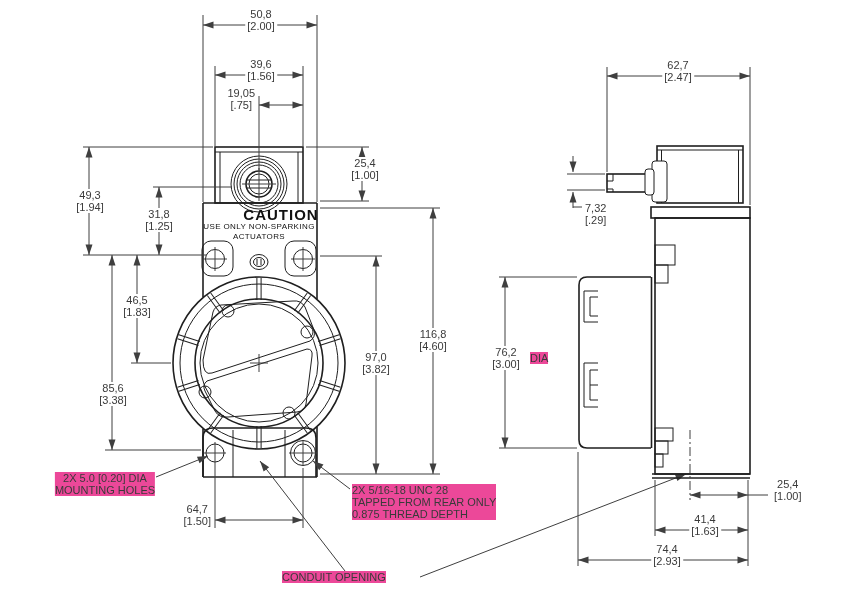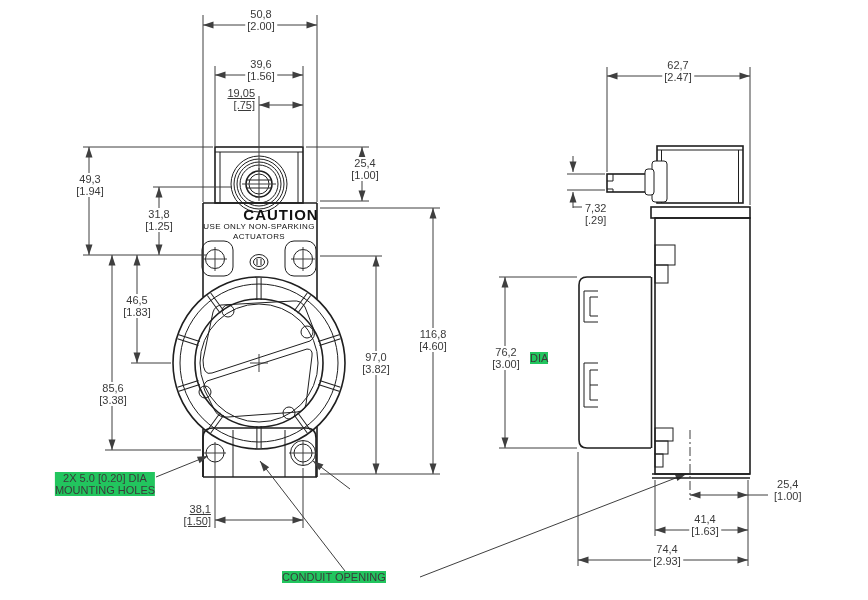--- a/index.html
+++ b/index.html
@@ -9,22 +9,22 @@
   .o{stroke:#1f1f1f;fill:none;stroke-width:1.6;}           
   .t{stroke:#1f1f1f;fill:none;stroke-width:1;}             
   .d{stroke:#3f3f3f;fill:none;stroke-width:1;}             
   .cl{stroke:#3f3f3f;fill:none;stroke-width:1;stroke-dasharray:9 3 2 3;} 
   .wf{fill:#fff;}
   .dim{position:absolute;transform:translate(-50%,-50%);text-align:center;
        font-size:11px;line-height:12px;color:#3a3a3a;background:#fff;
        padding:0 2px;white-space:nowrap;}
   .dim span{display:block;}
   .la{transform:translate(0,-50%);text-align:center;}
-  .ra{transform:translate(-100%,-50%);text-align:right;text-decoration:underline;}
-  .note{position:absolute;font-size:11px;line-height:12px;color:#3a3a3a;background:#22c55e;
+  .ra{transform:translate(-100%,-50%);text-align:center;}
+  .note{position:absolute;font-size:11px;line-height:12px;color:#3a3a3a;background:#ec4899;
         white-space:nowrap;}
   .caution{position:absolute;left:259px;top:224px;transform:translate(-50%,-50%);
            text-align:center;color:#111;white-space:nowrap;}
   .caution .c-title{display:block;font-size:15px;font-weight:bold;letter-spacing:1px;line-height:15px;padding-left:44px;}
   .caution .c-sub{display:block;font-size:8px;font-weight:normal;line-height:9.5px;letter-spacing:.4px;}
 </style>
 </head>
 <body>
 
 <div id="stage">
@@ -264,21 +264,21 @@
       <span>[1.56]</span>
 </div>
 <div class="dim ra" style="left:257px;top:99px">
   <span>19,05</span>
       <span>[.75]</span>
 </div>
 <div class="dim" style="left:365px;top:169px">
   <span>25,4</span>
       <span>[1.00]</span>
 </div>
-<div class="dim" style="left:90px;top:185px">
+<div class="dim" style="left:90px;top:201px">
   <span>49,3</span>
       <span>[1.94]</span>
 </div>
 <div class="dim" style="left:159px;top:220px">
   <span>31,8</span>
       <span>[1.25]</span>
 </div>
 <div class="dim" style="left:137px;top:306px">
   <span>46,5</span>
       <span>[1.83]</span>
@@ -289,21 +289,21 @@
 </div>
 <div class="dim" style="left:376px;top:363px">
   <span>97,0</span>
       <span>[3.82]</span>
 </div>
 <div class="dim" style="left:433px;top:340px">
   <span>116,8</span>
       <span>[4.60]</span>
 </div>
 <div class="dim ra" style="left:213px;top:515px">
-  <span>38,1</span>
+  <span>64,7</span>
       <span>[1.50]</span>
 </div>
 <div class="dim" style="left:678px;top:71px">
   <span>62,7</span>
       <span>[2.47]</span>
 </div>
 <div class="dim la" style="left:583px;top:214px">
   <span>7,32</span>
       <span>[.29]</span>
 </div>
@@ -328,15 +328,20 @@
 <div class="caution">
   <span class="c-title">CAUTION</span>
   <span class="c-sub">USE ONLY NON-SPARKING</span>
   <span class="c-sub">ACTUATORS</span>
 </div>
 
 <div class="note" style="left:105px;top:484px;transform:translate(-50%,-50%);text-align:center">
   <span style="display:block">2X 5.0 [0.20] DIA</span>
   <span style="display:block">MOUNTING HOLES</span>
 </div>
+<div class="note" style="left:352px;top:502px;transform:translate(0,-50%)">
+  <span style="display:block">2X 5/16-18 UNC 28</span>
+  <span style="display:block">TAPPED FROM REAR ONLY</span>
+  <span style="display:block">0.875 THREAD DEPTH</span>
+</div>
 <div class="note" style="left:282px;top:577px;transform:translate(0,-50%)">CONDUIT OPENING</div>
 
 </div>
 
 </body></html>

